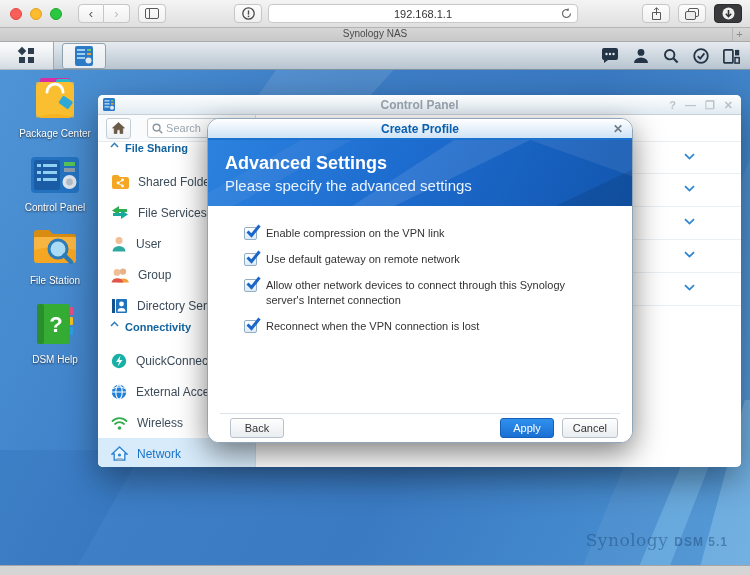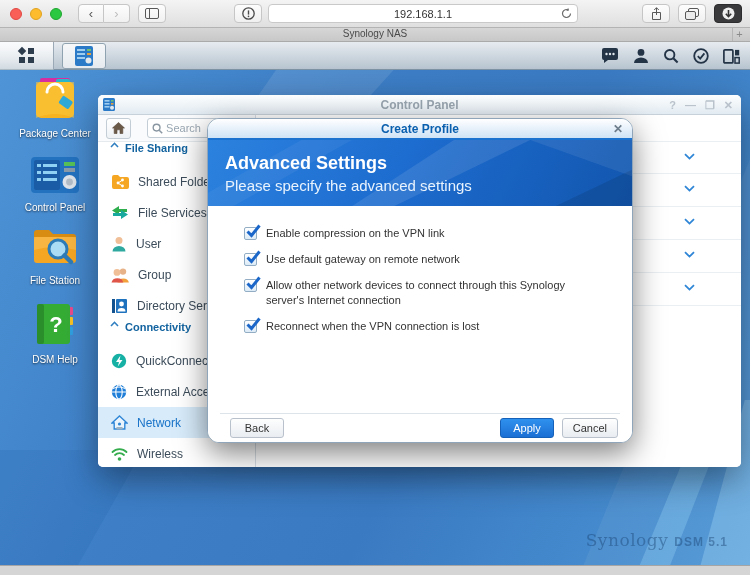--- a/index.html
+++ b/index.html
@@ -425,35 +425,35 @@
       </div>
       <div class="sb-item">
         <svg width="16" height="16" viewBox="0 0 16 16">
             <circle cx="8" cy="8" r="7.2" fill="#1f7ed8"></circle>
             <ellipse cx="8" cy="8" rx="3.2" ry="7" fill="none" stroke="#fff" stroke-width="1.1"></ellipse>
             <line x1="1" y1="8" x2="15" y2="8" stroke="#fff" stroke-width="1.1"></line>
             <path d="M2 4.5 a9 5 0 0 1 12 0" fill="none" stroke="#fff" stroke-width="1.1"></path>
           </svg>
         <span>External Access</span>
       </div>
+      <div class="sb-item">
+        <svg width="17" height="14" viewBox="0 0 17 14">
+            <path d="M1.5 5 a10 10 0 0 1 14 0" fill="none" stroke="#35ad4e" stroke-width="1.8" stroke-linecap="round"></path>
+            <path d="M4 8 a6.5 6.5 0 0 1 9 0" fill="none" stroke="#35ad4e" stroke-width="1.8" stroke-linecap="round"></path>
+            <circle cx="8.5" cy="12" r="1.8" fill="#35ad4e"></circle>
+          </svg>
+        <span>Wireless</span>
+      </div>
       <div class="sb-item selected">
         <svg width="17" height="16" viewBox="0 0 17 16">
             <path d="M8.5 1 L16 8 H13.8 V14 H3.2 V8 H1 Z" fill="#eaf4fc" stroke="#2f86d6" stroke-width="1.4"></path>
             <rect x="5.5" y="12" width="6" height="2.4" fill="#9fb2c0"></rect>
             <circle cx="8.5" cy="9" r="1.6" fill="#2f86d6"></circle>
           </svg>
         <span>Network</span>
-      </div>
-      <div class="sb-item">
-        <svg width="17" height="14" viewBox="0 0 17 14">
-            <path d="M1.5 5 a10 10 0 0 1 14 0" fill="none" stroke="#35ad4e" stroke-width="1.8" stroke-linecap="round"></path>
-            <path d="M4 8 a6.5 6.5 0 0 1 9 0" fill="none" stroke="#35ad4e" stroke-width="1.8" stroke-linecap="round"></path>
-            <circle cx="8.5" cy="12" r="1.8" fill="#35ad4e"></circle>
-          </svg>
-        <span>Wireless</span>
       </div>
     </div>
 
     <div class="cp-content">
       <div class="cp-row">
         <span class="chev">
             <svg width="11" height="7" viewBox="0 0 11 7">
               <path d="M1 1.2 L5.5 5.6 L10 1.2" fill="none" stroke="#2f86d6" stroke-width="1.8"></path>
             </svg>
           </span>

